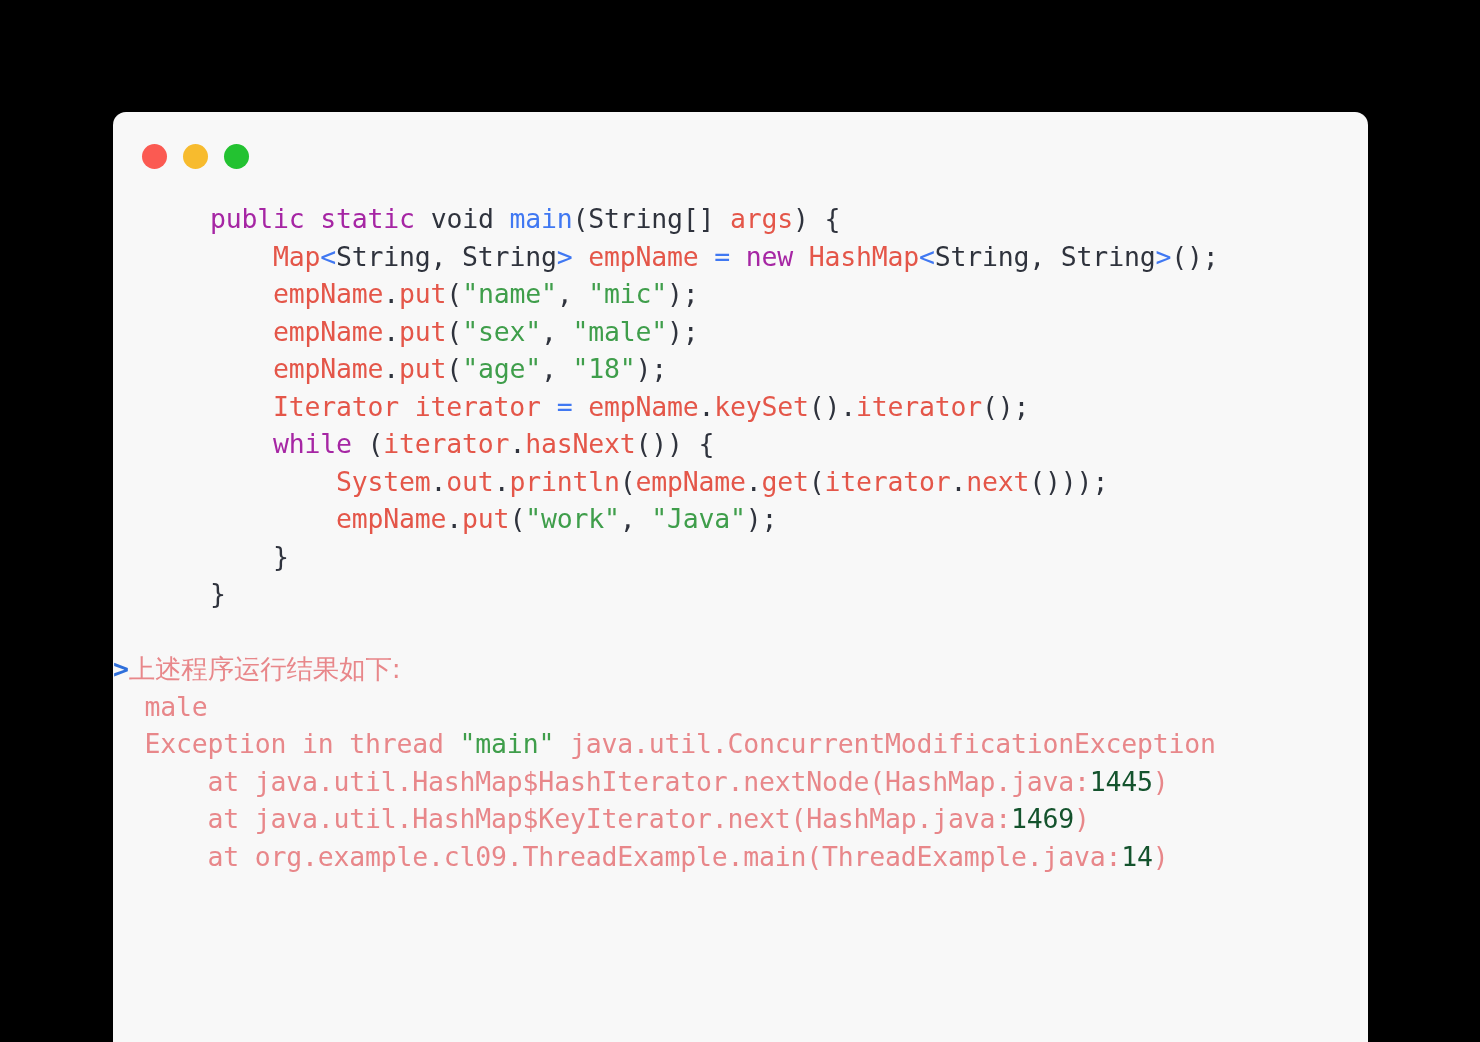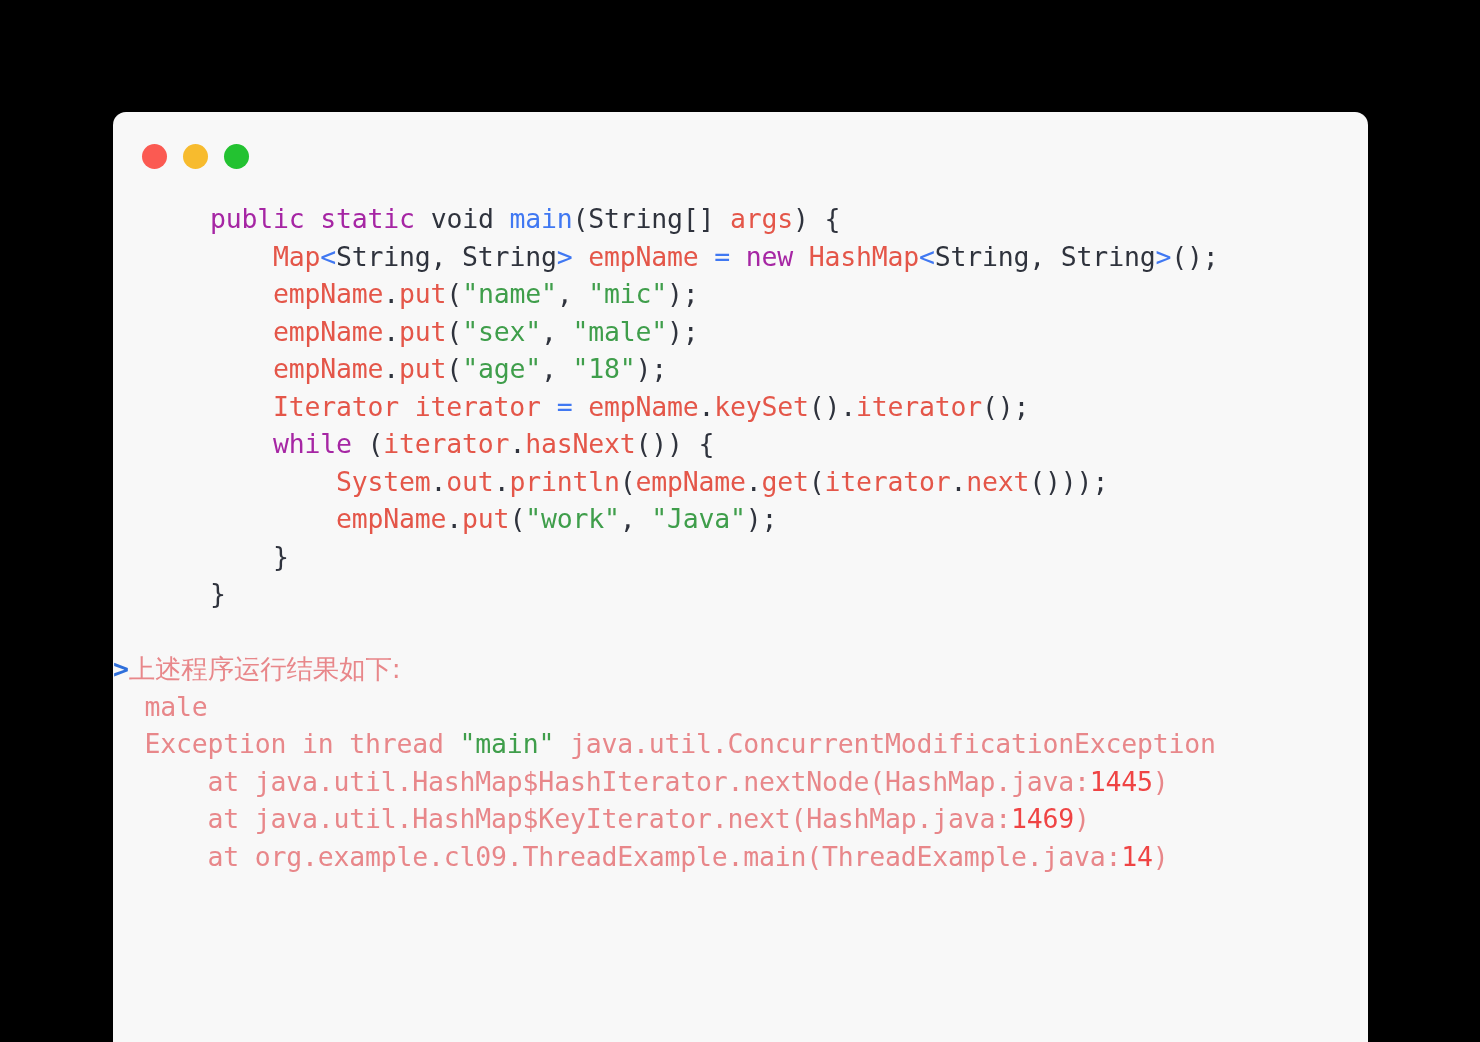--- a/index.html
+++ b/index.html
@@ -57,21 +57,21 @@
     min-height: 37.5px;
   }
   .blank-line { height: 37.5px; }
 
   
   .t-plain   { color: #2f333d; }
   .t-kw      { color: #a626a4; }   
   .t-fn      { color: #4078f2; }   
   .t-var     { color: #e45649; }   
   .t-str     { color: #3f9e4b; }   
-  .t-num     { color: #ef4444; }   
+  .t-num     { color: #14532d; }   
   .t-out     { color: #e8878a; }   
   .t-outstr  { color: #3f9e4b; }
 
   .output-area {
     font-family: "DejaVu Sans Mono", monospace;
     font-size: 26.5px;
     line-height: 37.5px;
     white-space: pre;
     letter-spacing: -0.2px;
   }

